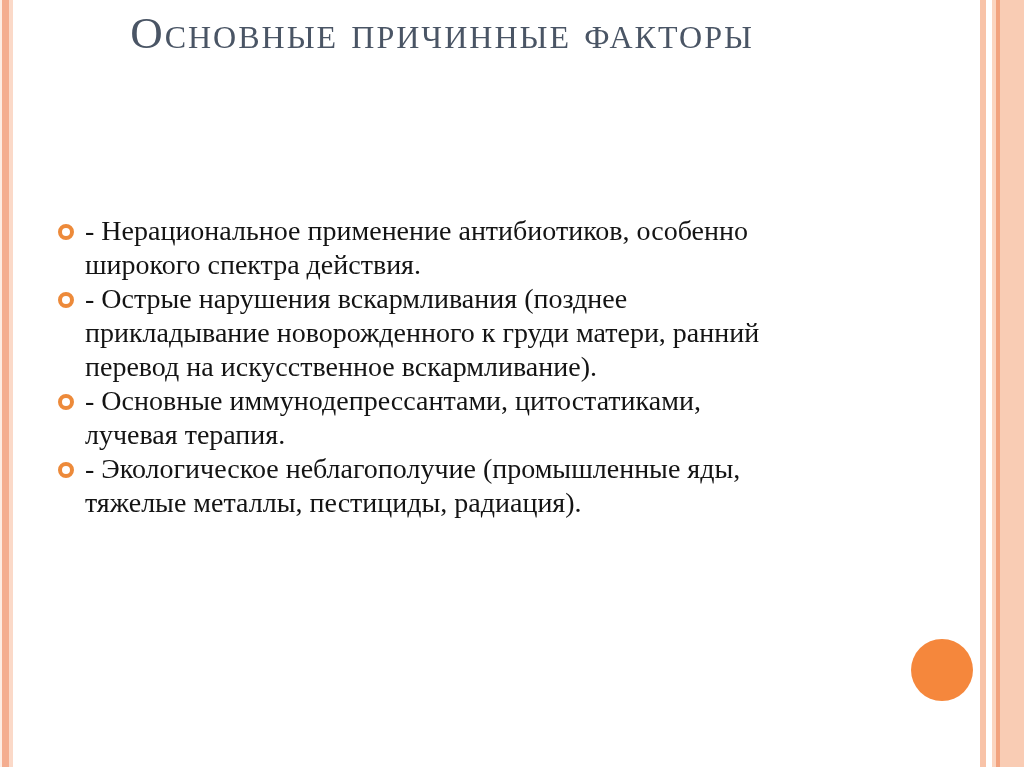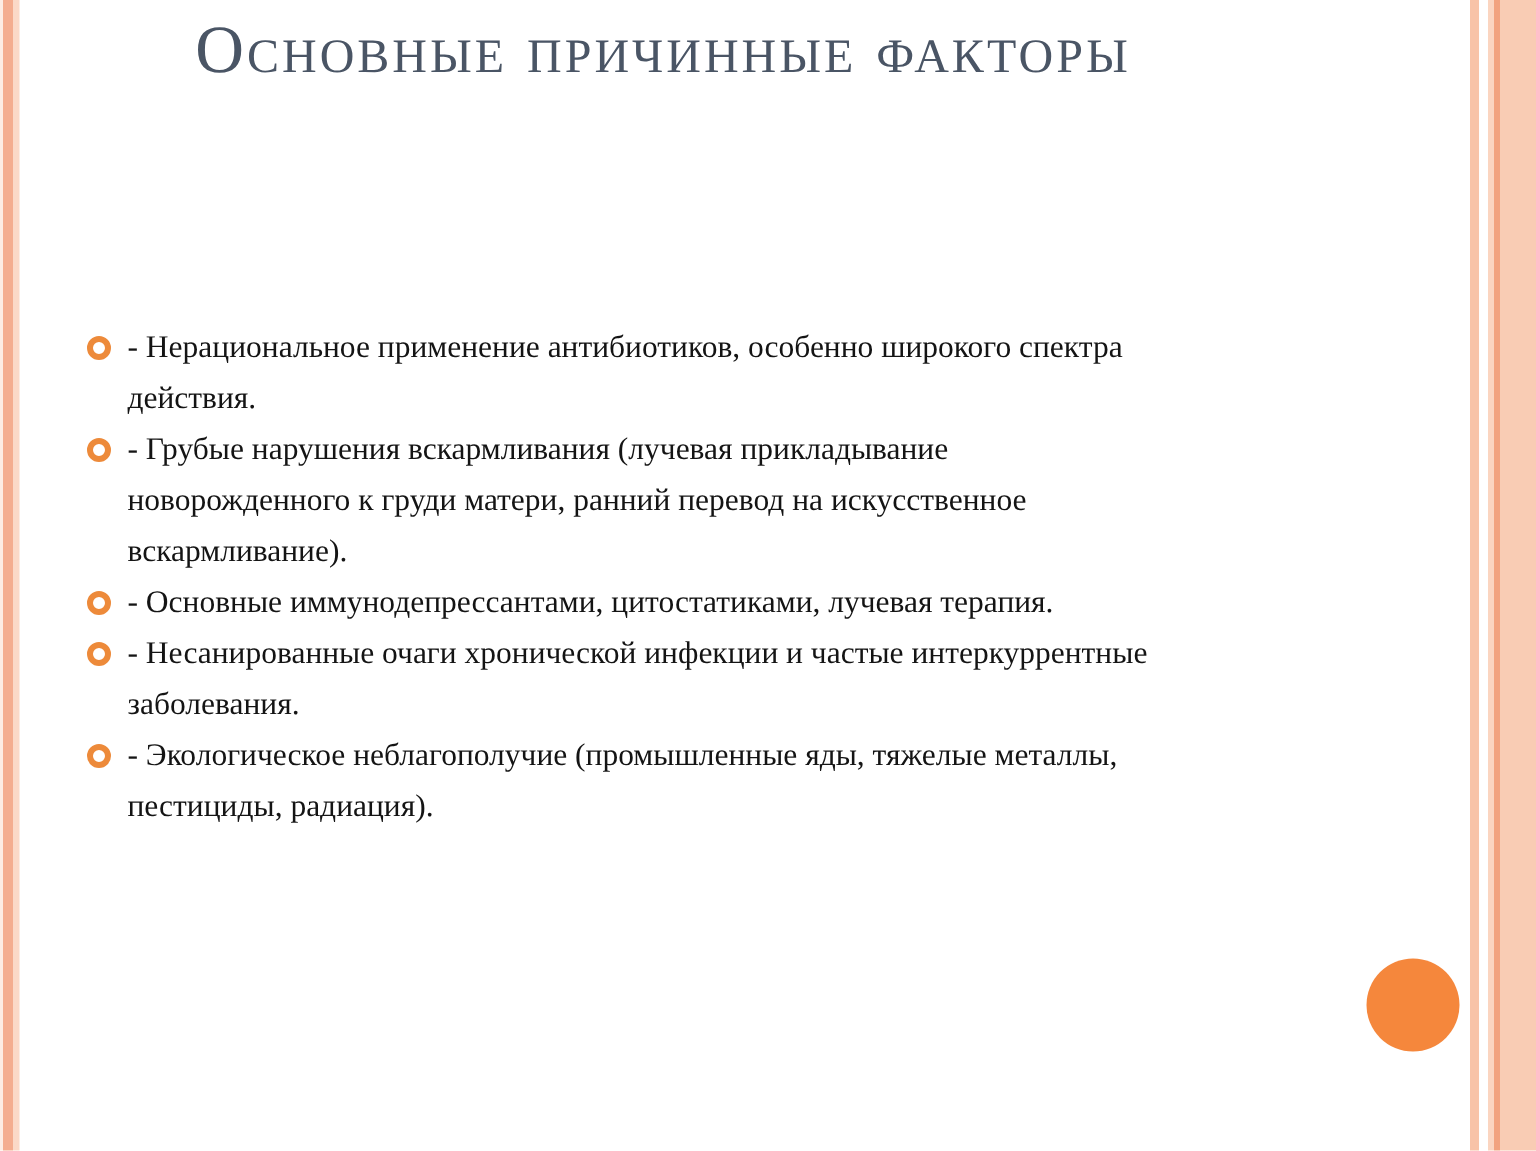--- a/index.html
+++ b/index.html
@@ -31,21 +31,21 @@
     font-variant: small-caps;
     font-size: 45px; line-height: 50px;
     letter-spacing: 2px;
     color: #4a5565;
     text-align: center;
   }
   .bullets {
     position: absolute; left: 58px; top: 214px;
     width: 707px;
     margin: 0; padding: 0; list-style: none;
-    font-size: 21px; line-height: 34px;
+    font-size: 28px; line-height: 34px;
     color: #141414;
   }
   .bullets li { display: flex; align-items: flex-start; }
   .ring {
     flex: 0 0 auto;
     width: 8px; height: 8px;
     border: 4px solid #ed8a3a;
     border-radius: 50%;
     margin: 10px 11px 0 0;
     background: #ffffff;
@@ -70,29 +70,25 @@
     <div>Основные причинные факторы</div>
   </div>
 
   <ul class="bullets">
     <li>
       <span class="ring"></span>
       <span class="li-text">- Нерациональное применение антибиотиков, особенно широкого спектра действия.</span>
     </li>
     <li>
       <span class="ring"></span>
-      <span class="li-text">- Грубые нарушения вскармливания (лучевая прикладывание новорожденного к груди матери, ранний перевод на искусственное вскармливание).</span>
+      <span class="li-text">- Острые нарушения вскармливания (позднее прикладывание новорожденного к груди матери, ранний перевод на искусственное вскармливание).</span>
     </li>
     <li>
       <span class="ring"></span>
       <span class="li-text">- Основные иммунодепрессантами, цитостатиками, лучевая терапия.</span>
-    </li>
-    <li>
-      <span class="ring"></span>
-      <span class="li-text">- Несанированные очаги хронической инфекции и частые интеркуррентные заболевания.</span>
     </li>
     <li>
       <span class="ring"></span>
       <span class="li-text">- Экологическое неблагополучие (промышленные яды, тяжелые металлы, пестициды, радиация).</span>
     </li>
   </ul>
 
   <div class="page-circle"></div>
 
 </div>

